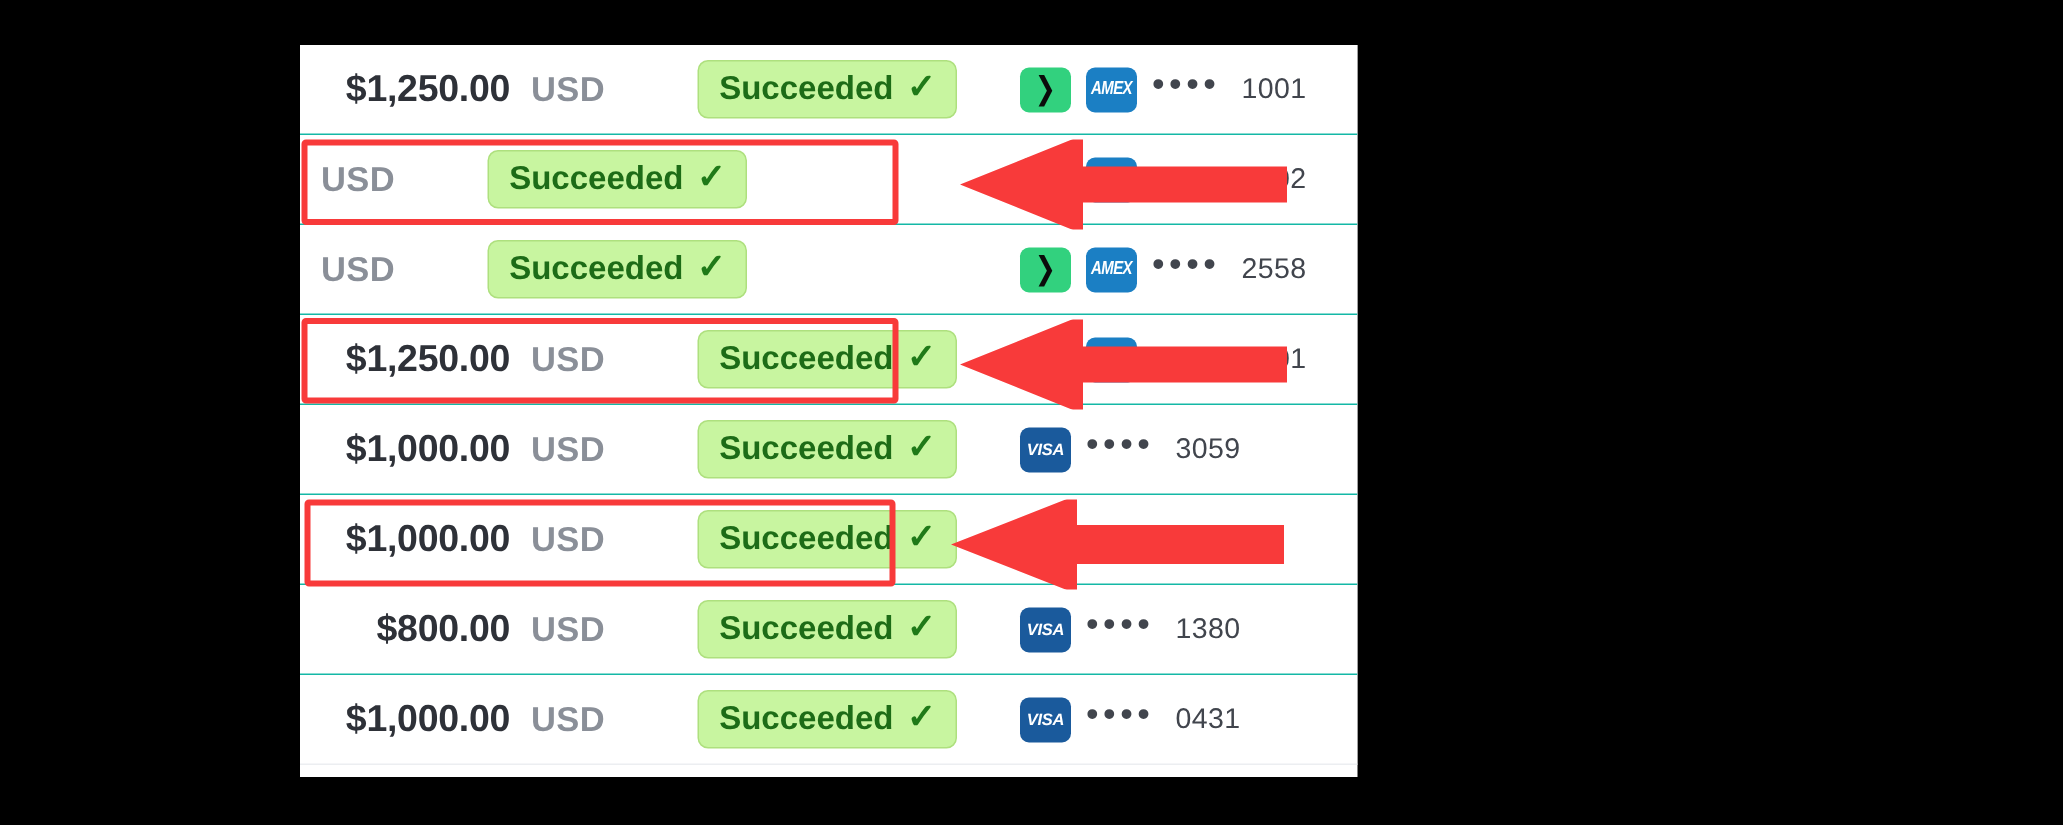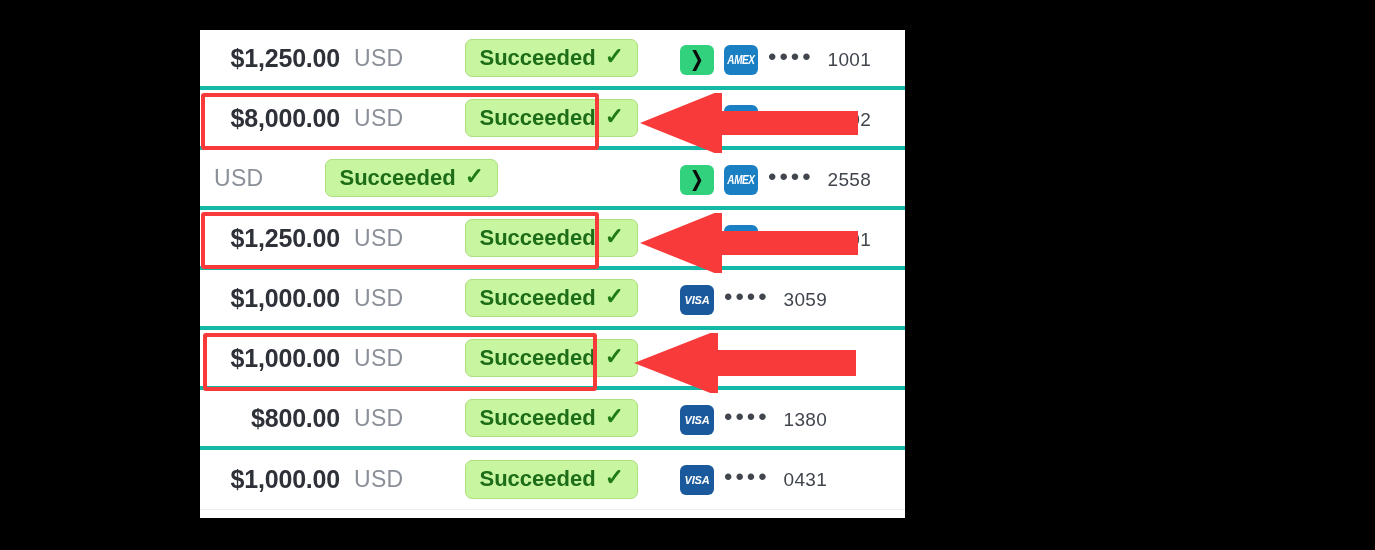--- a/index.html
+++ b/index.html
@@ -31,21 +31,21 @@
     width: 705px;
     height: 488px;
     background: #ffffff;
     overflow: hidden;
   }
 
   .row {
     position: relative;
     height: 60px;
     box-sizing: border-box;
-    border-bottom: 4px solid #14b8a6;
+    border-bottom: 1px solid #14b8a6;
     display: flex;
     align-items: center;
     background: #ffffff;
   }
   .row:last-child { border-bottom: 1px solid #eceef1; }
 
   .amount-cell {
     width: 140px;
     flex: 0 0 140px;
     text-align: right;
@@ -54,21 +54,21 @@
     font-weight: 700;
     color: #2e3138;
     letter-spacing: -0.2px;
     white-space: nowrap;
   }
 
   .currency-cell {
     flex: 0 0 auto;
     margin-left: 14px;
     font-size: 23px;
-    font-weight: 400;
+    font-weight: 700;
     color: #8a8f98;
     letter-spacing: 0.3px;
   }
 
   .status-cell {
     flex: 0 0 auto;
     margin-left: 14px;
   }
 
   .badge {
@@ -206,21 +206,20 @@
           </span>
         <span class="chip chip-amex">
             <span class="glyph">AMEX</span>
           </span>
         <span class="dots">••••</span>
         <span class="last4">1001</span>
       </div>
     </div>
 
     <div class="row">
-      <div class="amount-cell">$8,000.00</div>
       <div class="currency-cell">USD</div>
       <div class="status-cell">
         <span class="badge">
           <span>Succeeded</span>
           <span class="check">✓</span>
         </span>
       </div>
       <div class="card-cell">
         <span class="chip chip-link">
             <span class="glyph">❯</span>

